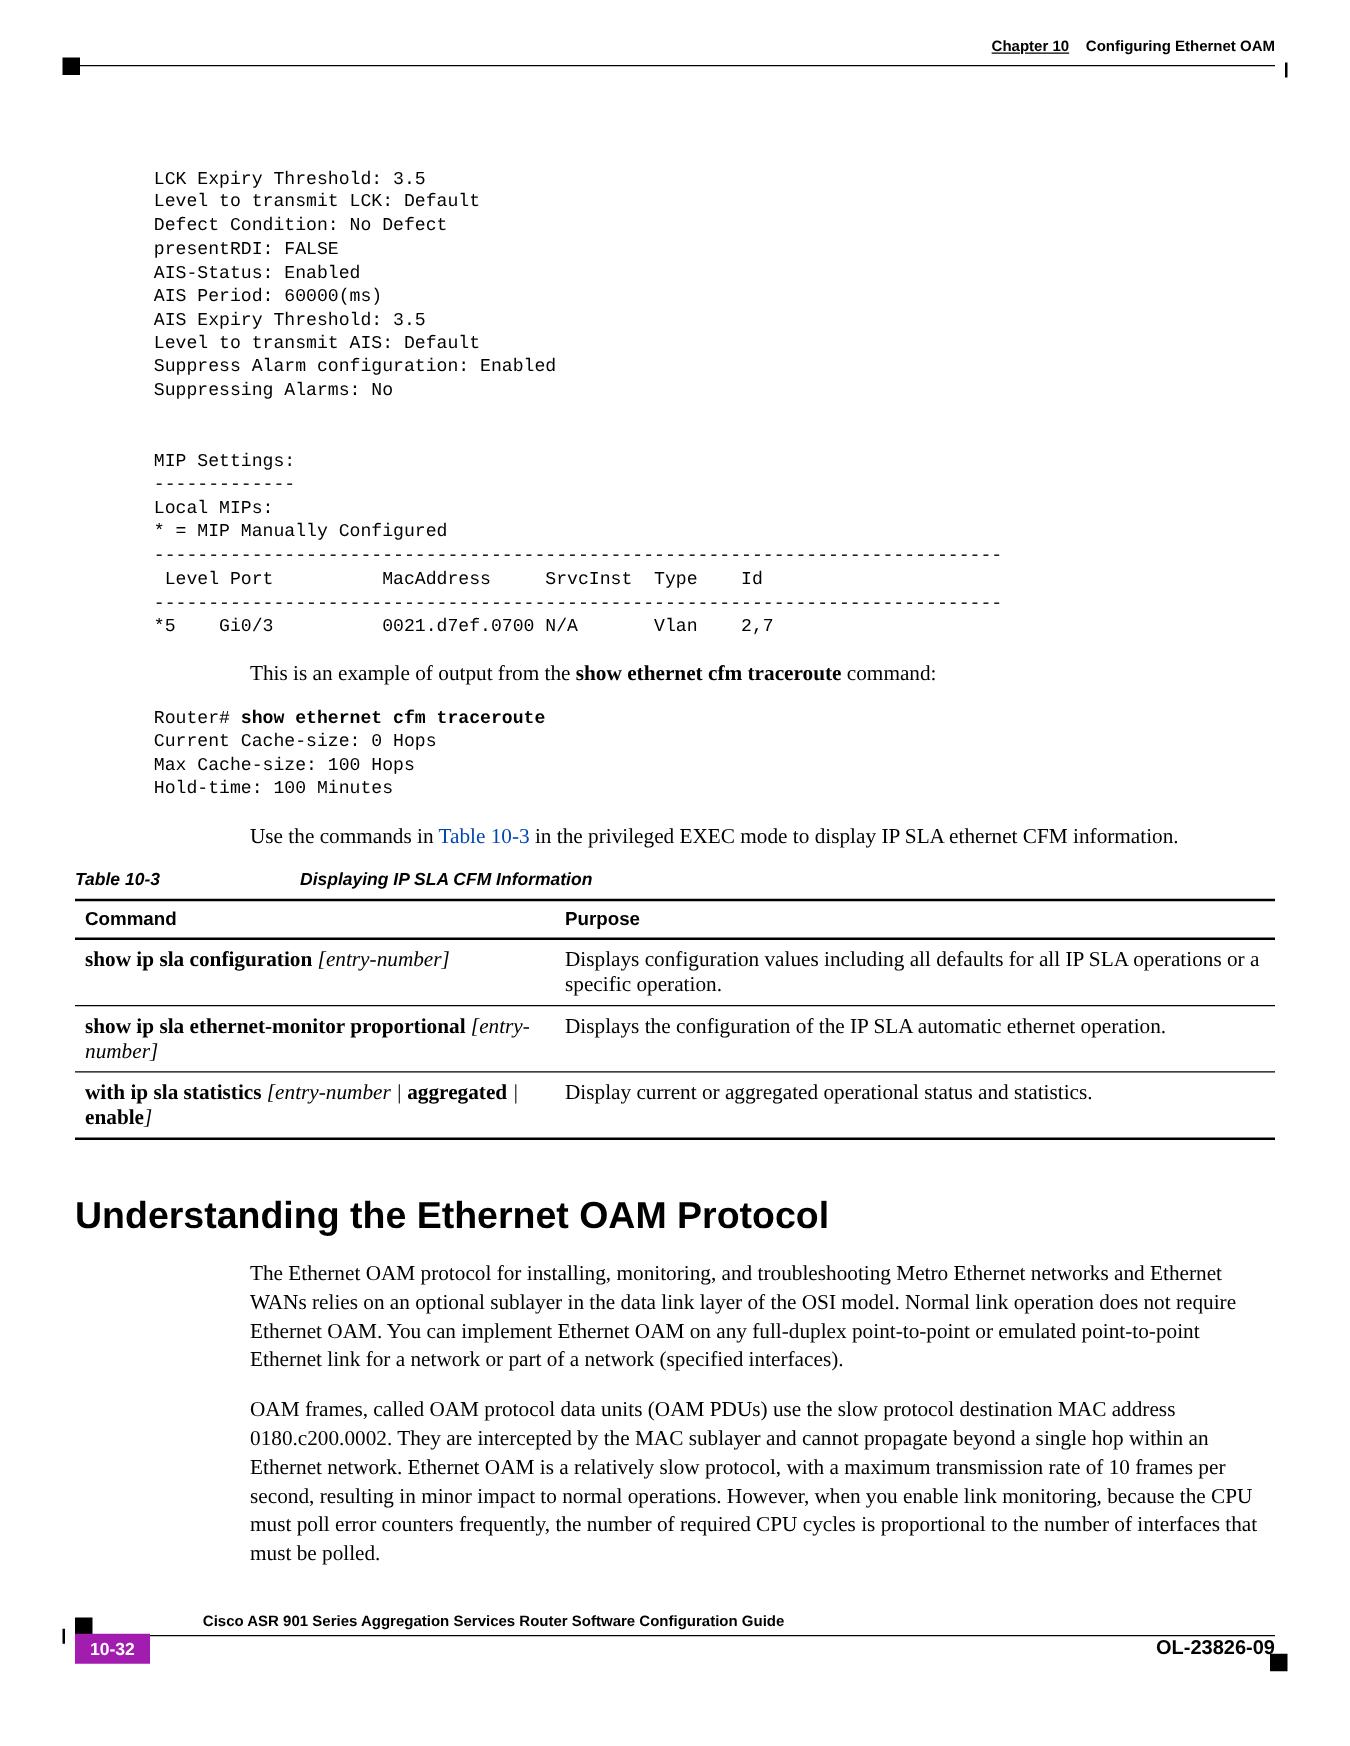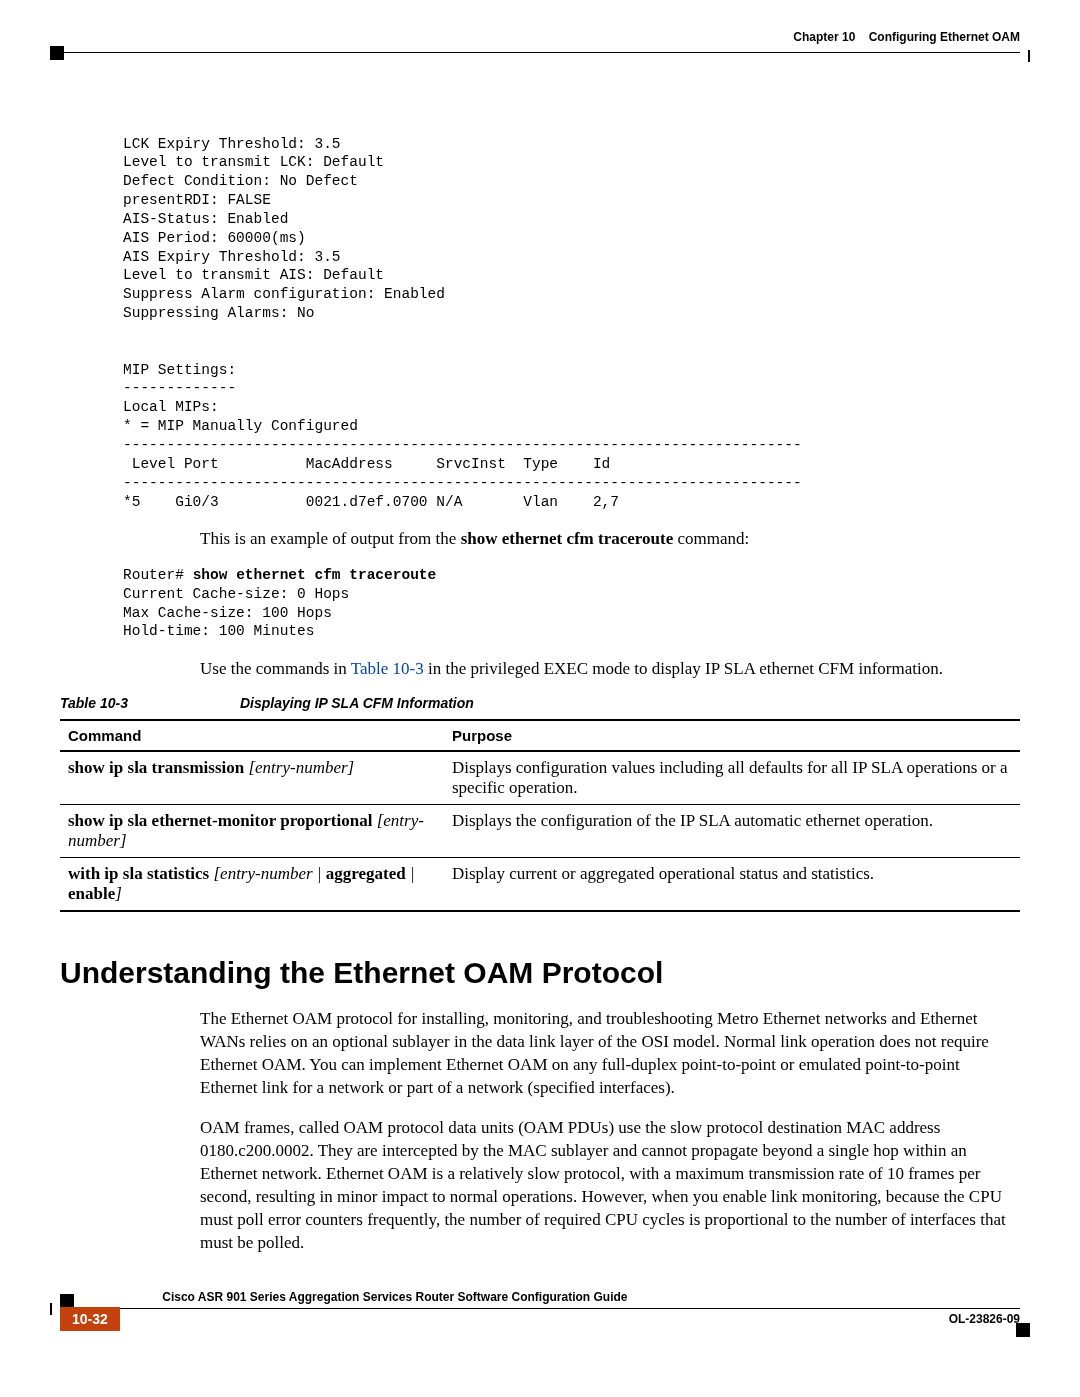--- a/index.html
+++ b/index.html
@@ -20,21 +20,21 @@
       height: 1397px;
     }
     .header-top {
       position: absolute;
       top: 30px;
       right: 60px;
       font-family: Arial, Helvetica, sans-serif;
       font-size: 12px;
       font-weight: bold;
     }
-    .header-top .chapter-label { margin-right: 10px; }
+    .header-top .chapter-label { margin-right: 10px; text-decoration: underline; }
     .header-rule {
       position: absolute;
       top: 52px;
       left: 58px;
       right: 60px;
       border-top: 1.5px solid #000;
     }
     .crop-mark-top {
       position: absolute;
       top: 46px;
@@ -130,31 +130,31 @@
       border-top: 1.5px solid #000;
       margin-bottom: 0;
     }
     .footer-row {
       display: flex;
       justify-content: space-between;
       align-items: center;
       margin-top: -2px;
     }
     .page-num-box {
-      background: #c2410c;
+      background: #a21caf;
       color: #fff;
       font-family: Arial, Helvetica, sans-serif;
       font-weight: bold;
       font-size: 14px;
       padding: 4px 12px;
       display: inline-block;
     }
     .ol-number {
       font-family: Arial, Helvetica, sans-serif;
-      font-size: 12px;
+      font-size: 16px;
       font-weight: bold;
     }
     .crop-bottom-left {
       position: absolute;
       bottom: 82px;
       left: 50px;
       width: 2px;
       height: 12px;
       background: #000;
     }
@@ -237,21 +237,21 @@
         </colgroup>
       <thead>
         <tr>
           <th>Command</th>
           <th>Purpose</th>
         </tr>
       </thead>
       <tbody>
         <tr>
           <td>
-            <span class="cmd-bold">show ip sla transmission</span><span class="italic"> [entry-number]</span>
+            <span class="cmd-bold">show ip sla configuration</span><span class="italic"> [entry-number]</span>
           </td>
           <td>Displays configuration values including all defaults for all IP SLA operations or a specific operation.</td>
         </tr>
         <tr>
           <td>
             <span class="cmd-bold">show ip sla ethernet-monitor proportional</span><span class="italic"> [entry-number]</span>
           </td>
           <td>Displays the configuration of the IP SLA automatic ethernet operation.</td>
         </tr>
         <tr>

